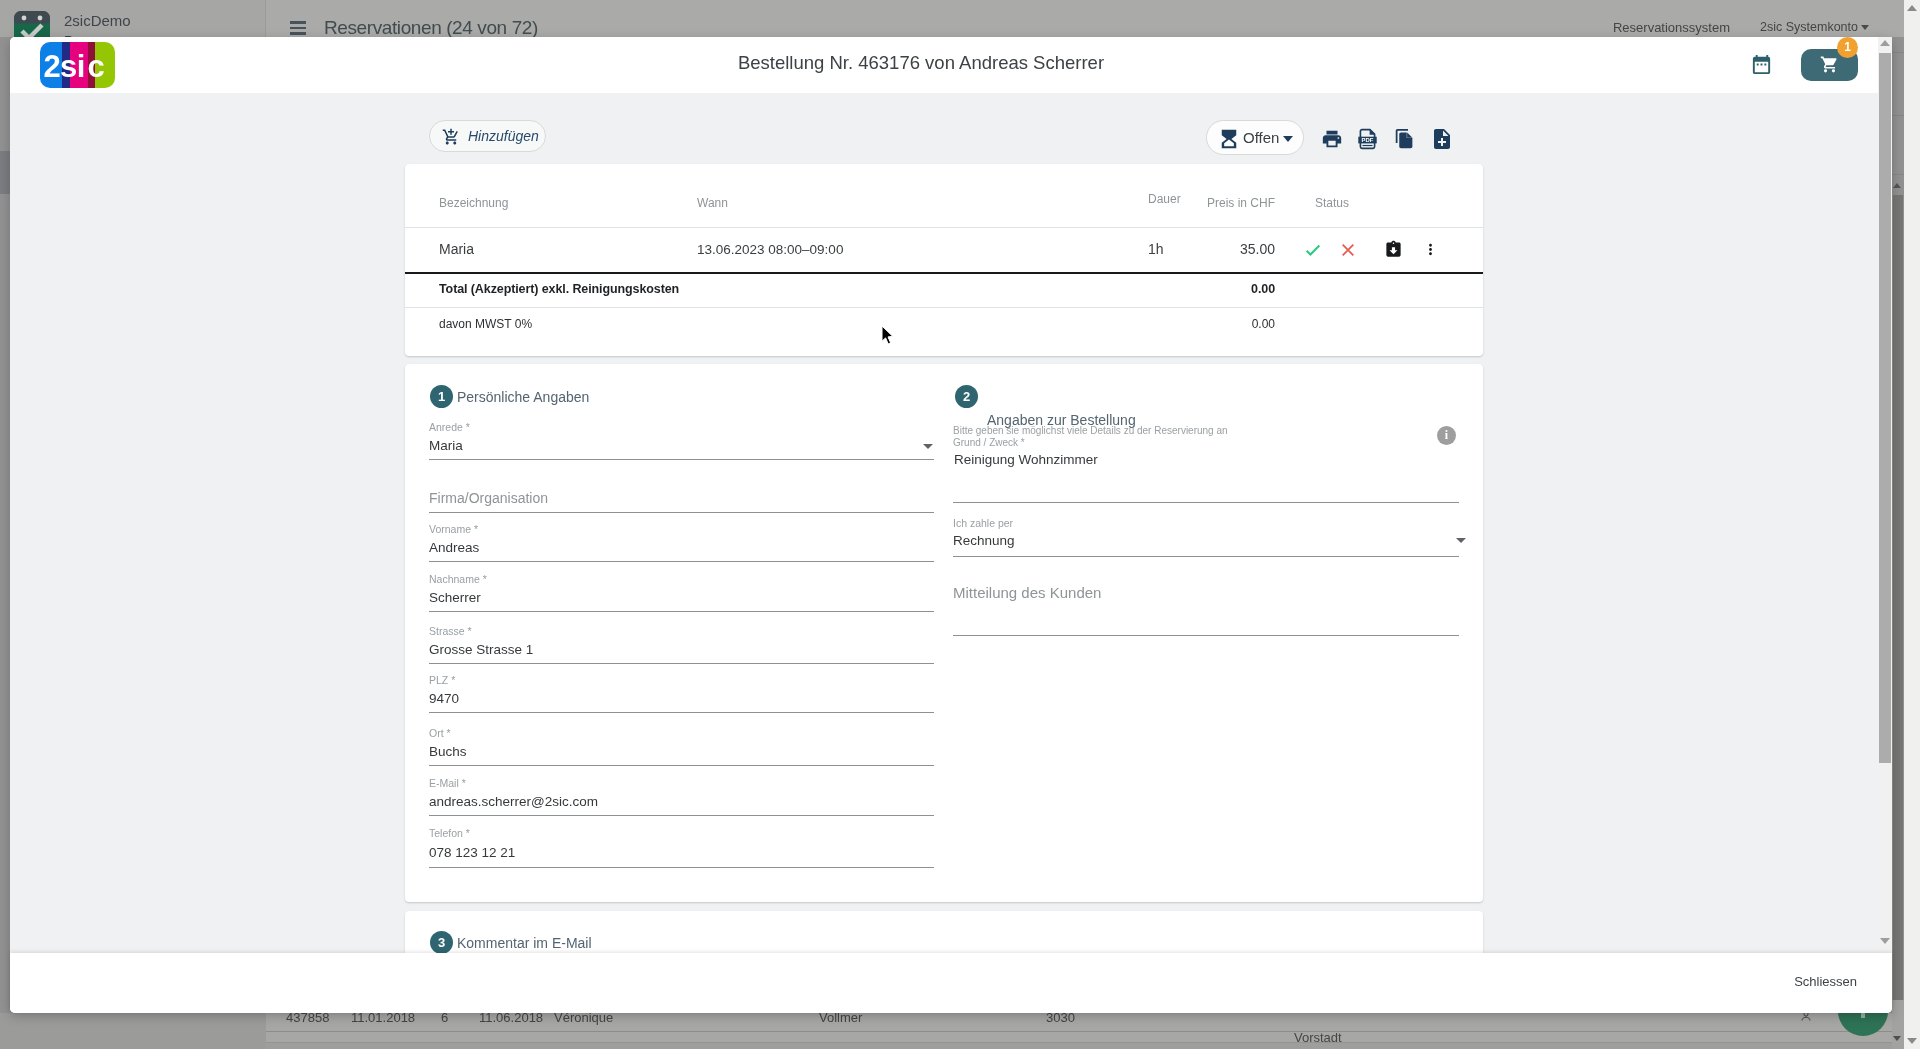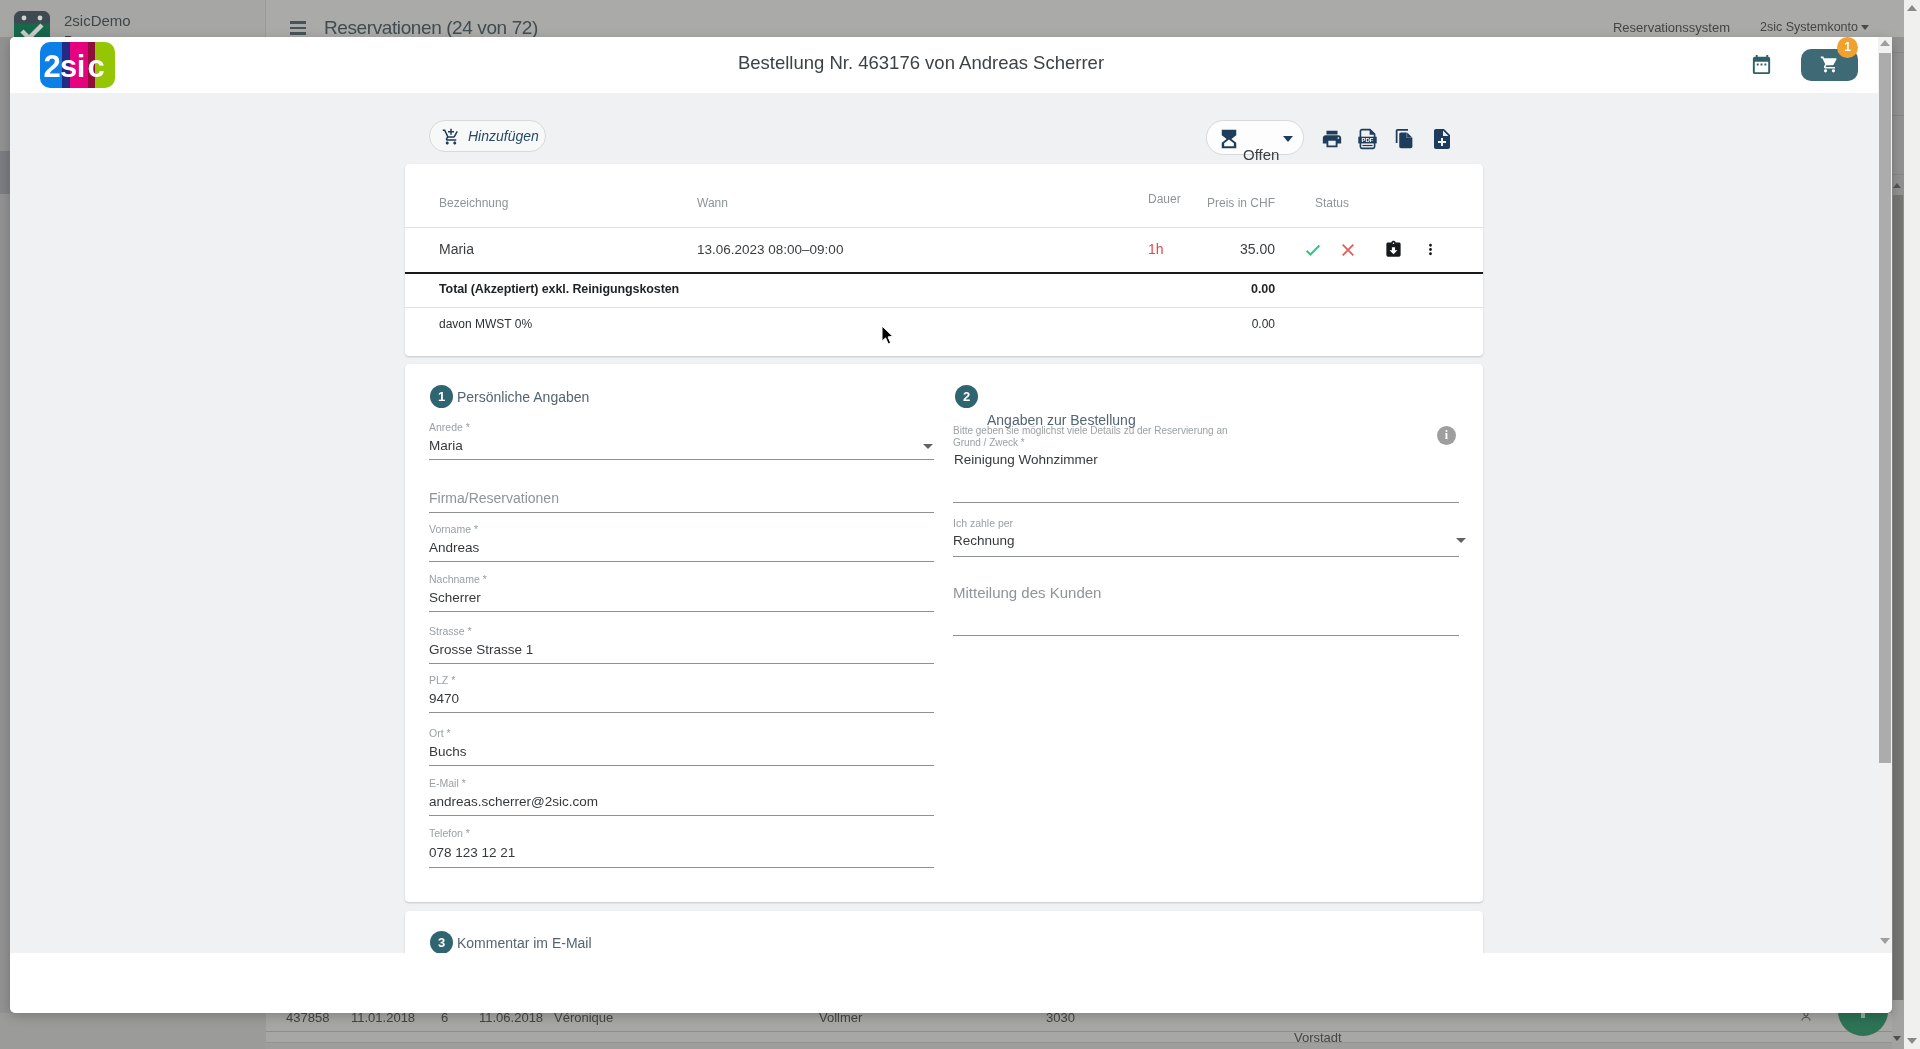--- a/index.html
+++ b/index.html
@@ -116,21 +116,21 @@
         </svg>
         <div class="abs" style="left:38px; top:0; height:32px; line-height:31px; font-size:14px; color:#27496a;font-style:italic;">Hinzufügen</div>
       </div>
 
       <div class="abs" style="left:1196px; top:27px; width:98px; height:35px; border:1px solid #d7dadb; border-radius:17.5px; background:#fdfdfd;">
         <svg class="abs" style="left:12px; top:7px;" width="20" height="22" viewBox="0 0 24 24" preserveAspectRatio="none" fill="#1e3c5c">
           <g transform="translate(12 0) scale(1.45 1) translate(-12 0)">
             <path d="M6 2l.01 6L10 12l-3.99 4.01L6 22h12v-5.99L14 12l4-3.99V2H6zm10 14.5V20H8v-3.5l4-4 4 4z"></path>
           </g>
         </svg>
-        <div class="abs" style="left:36px; top:17px; height:35px; line-height:34px; font-size:15px; color:#3c4043;">Offen</div>
+        <div class="abs" style="left:36px; top:0; height:35px; line-height:34px; font-size:15px; color:#3c4043;">Offen</div>
         <div class="abs tri-down" style="left:76px; top:15px; border-top:6px solid #1e3c5c;"></div>
       </div>
 
       <svg class="abs" style="left:1311px; top:35px;" width="22" height="22" viewBox="0 0 24 24" fill="#1e3c5c">
         <path d="M19 8H5c-1.66 0-3 1.34-3 3v6h4v4h12v-4h4v-6c0-1.66-1.34-3-3-3zm-3 11H8v-5h8v5zm3-7c-.55 0-1-.45-1-1s.45-1 1-1 1 .45 1 1-.45 1-1 1zm-1-9H6v4h12V3z"></path>
       </svg>
       <svg class="abs" style="left:1346px; top:34px;" width="23" height="24" viewBox="0 0 24 24">
         <path d="M14.5 2.2H6.2a1.6 1.6 0 0 0-1.6 1.6v16.4a1.6 1.6 0 0 0 1.6 1.6h11.6a1.6 1.6 0 0 0 1.6-1.6V7z" fill="none" stroke="#1e3c5c" stroke-width="1.7"></path>
         <path d="M14.2 1.8V7.6h5.6z" fill="#1e3c5c"></path>
         <rect x="2.4" y="9.6" width="19.2" height="7" fill="#1e3c5c"></rect>
@@ -150,21 +150,21 @@
       <div class="card abs" style="left:395px; top:71px; width:1078px; height:192px;">
         <div class="abs" style="left:34px; top:32px; font-size:12px; color:#8f9497;">Bezeichnung</div>
         <div class="abs" style="left:292px; top:32px; font-size:12px; color:#8f9497;">Wann</div>
         <div class="abs" style="left:743px; top:28px; font-size:12px; color:#8f9497;">Dauer</div>
         <div class="abs" style="left:670px; top:32px; width:200px; text-align:right; font-size:12px; color:#8f9497;">Preis in CHF</div>
         <div class="abs" style="left:910px; top:32px; font-size:12px; color:#8f9497;">Status</div>
         <div class="abs" style="left:0; top:63px; width:1078px; height:1px; background:#e0e2e3;"></div>
 
         <div class="abs" style="left:34px; top:77px; font-size:14px; color:#3a3e41;">Maria</div>
         <div class="abs" style="left:292px; top:78px; font-size:13.5px; color:#3a3e41;">13.06.2023 08:00–09:00</div>
-        <div class="abs" style="left:743px; top:77px; font-size:14px; color:#ef4444;">1h</div>
+        <div class="abs" style="left:743px; top:77px; font-size:14px; color:#404040;">1h</div>
         <div class="abs" style="left:670px; top:77px; width:200px; text-align:right; font-size:14px; color:#3a3e41;">35.00</div>
         <svg class="abs" style="left:899px; top:77px;" width="18" height="18" viewBox="0 0 24 24" fill="none" stroke="#2bc980" stroke-width="2.6">
             <path d="M3.5 13l5 5L20.5 6"></path>
           </svg>
         <svg class="abs" style="left:935px; top:78px;" width="16" height="16" viewBox="0 0 24 24" fill="none" stroke="#e85a50" stroke-width="2.6">
             <path d="M4 4l16 16M20 4L4 20"></path>
           </svg>
         <svg class="abs" style="left:979px; top:76px;" width="19" height="19" viewBox="0 0 24 24" fill="#17191c">
           <path d="M19 3h-4.18C14.4 1.84 13.3 1 12 1c-1.3 0-2.4.84-2.82 2H5c-1.1 0-2 .9-2 2v14c0 1.1.9 2 2 2h14c1.1 0 2-.9 2-2V5c0-1.1-.9-2-2-2zm-7 0c.55 0 1 .45 1 1s-.45 1-1 1-1-.45-1-1 .45-1 1-1zm0 15l-5-5h3V9h4v4h3l-5 5z"></path>
         </svg>
@@ -183,21 +183,21 @@
 
       <div class="card abs" style="left:395px; top:271px; width:1078px; height:538px;">
         <div class="abs stepc" style="left:25px; top:21px;">1</div>
         <div class="abs" style="left:52px; top:25px; font-size:14px; color:#546470;">Persönliche Angaben</div>
 
         <div class="abs flabel" style="left:24px; top:57px;">Anrede *</div>
         <div class="abs fvalue" style="left:24px; top:74px;">Maria</div>
         <div class="abs tri-down" style="left:518px; top:80px; border-top:5px solid #5f6368;"></div>
         <div class="abs fline" style="left:24px; top:95px;"></div>
 
-        <div class="abs" style="left:24px; top:126px; font-size:14px; color:#8f9497;">Firma/Reservationen</div>
+        <div class="abs" style="left:24px; top:126px; font-size:14px; color:#8f9497;">Firma/Organisation</div>
         <div class="abs fline" style="left:24px; top:148px;"></div>
 
         <div class="abs flabel" style="left:24px; top:159px;">Vorname *</div>
         <div class="abs fvalue" style="left:24px; top:176px;">Andreas</div>
         <div class="abs fline" style="left:24px; top:197px;"></div>
 
         <div class="abs flabel" style="left:24px; top:209px;">Nachname *</div>
         <div class="abs fvalue" style="left:24px; top:226px;">Scherrer</div>
         <div class="abs fline" style="left:24px; top:247px;"></div>
 
@@ -274,15 +274,18 @@
       <svg class="abs" style="left:1810px; top:18px;" width="19" height="19" viewBox="0 0 24 24" fill="#fff">
         <path d="M7 18c-1.1 0-1.99.9-1.99 2S5.9 22 7 22s2-.9 2-2-.9-2-2-2zM1 2v2h2l3.6 7.59-1.35 2.45c-.16.28-.25.61-.25.96 0 1.1.9 2 2 2h12v-2H7.42c-.14 0-.25-.11-.25-.25l.03-.12.9-1.63h7.45c.75 0 1.41-.41 1.75-1.03l3.58-6.49c.08-.14.12-.31.12-.49 0-.55-.45-1-1-1H5.21l-.94-2H1zm16 16c-1.1 0-1.99.9-1.99 2s.89 2 1.99 2 2-.9 2-2-.9-2-2-2z"></path>
       </svg>
       <div class="abs" style="left:1827px; top:0px; width:21px; height:21px; border-radius:50%; background:#f0a12f; color:#fff; font-size:12px; font-weight:bold; text-align:center; line-height:21px;">1</div>
     </div>
     <div id="mscroll" class="abs">
       <div class="abs tri-up" style="left:2px; top:3px; border-left-width:5px; border-right-width:5px; border-bottom:6px solid #9e9e9e;"></div>
       <div class="abs" style="left:1px; top:16px; width:12px; height:710px; background:#acacac;"></div>
       <div class="abs tri-down" style="left:2px; top:901px; border-left-width:5px; border-right-width:5px; border-top:6px solid #9e9e9e;"></div>
     </div>
+    <div id="mfoot" class="abs">
+      <div class="abs" style="right:35px; top:0; height:60px; line-height:58px; font-size:13px; color:#3f4346;">Schliessen</div>
+    </div>
   </div>
 
 </div>
 
 </body></html>

